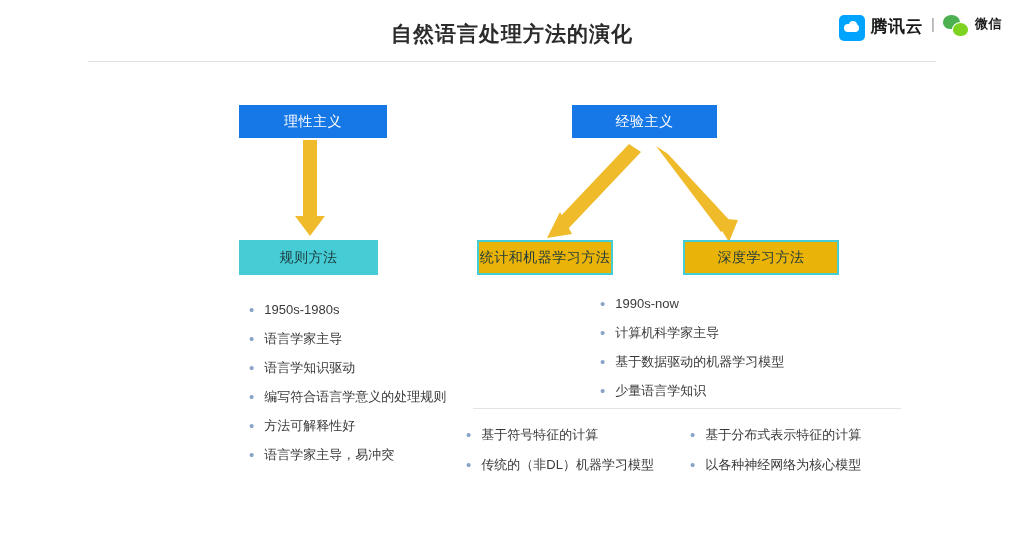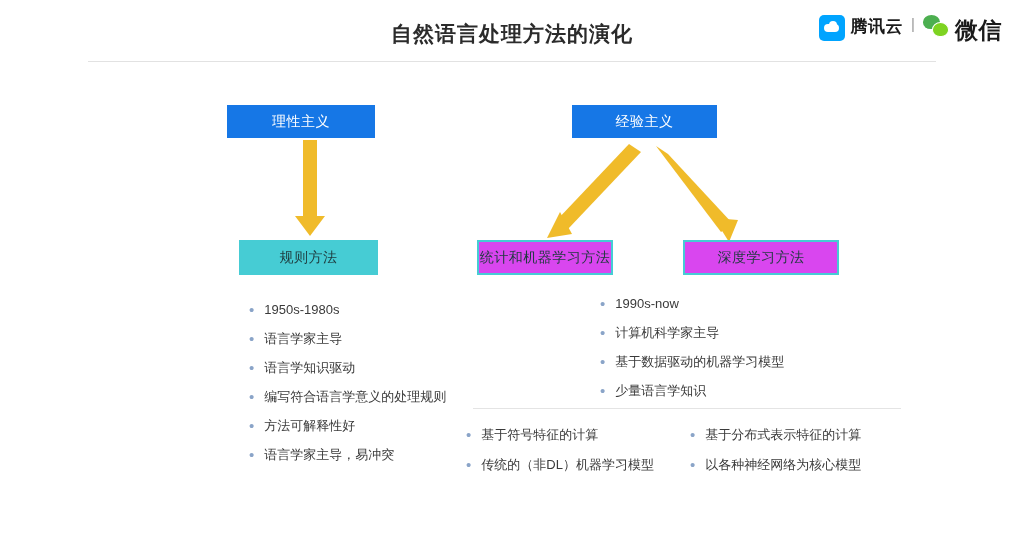--- a/index.html
+++ b/index.html
@@ -115,21 +115,21 @@
     position: absolute;
     right: 0;
     bottom: 0;
     width: 15px;
     height: 13px;
     background: #7ed321;
     border-radius: 50% 50% 45% 45%;
     border: 1.5px solid #ffffff;
   }
   .brand-text2 {
-    font-size: 23px;
+    font-size: 13px;
     font-weight: bold;
     color: #1a1a1a;
     letter-spacing: 0.5px;
   }
 
   
   .node {
     position: absolute;
     box-sizing: border-box;
     display: flex;
@@ -140,26 +140,26 @@
   }
   .node-blue {
     background: #1677e6;
     color: #ffffff;
   }
   .node-teal-solid {
     background: #46ccd4;
     color: #1e3a3d;
   }
   .node-teal-outline {
-    background: #d946ef;
+    background: #eab308;
     color: #1e3a3d;
     border: 2px solid #46ccd4;
   }
 
-  #node-rationalism { left: 227px; top: 105px; width: 148px; height: 33px; }
+  #node-rationalism { left: 239px; top: 105px; width: 148px; height: 33px; }
   #node-empiricism  { left: 572px; top: 105px; width: 145px; height: 33px; }
   #node-rule-method { left: 239px; top: 240px; width: 139px; height: 35px; }
   #node-stat-ml     { left: 477px; top: 240px; width: 136px; height: 35px; }
   #node-deep        { left: 683px; top: 240px; width: 156px; height: 35px; }
 
   
   .arrow-svg {
     position: absolute;
     left: 0;
     top: 0;

